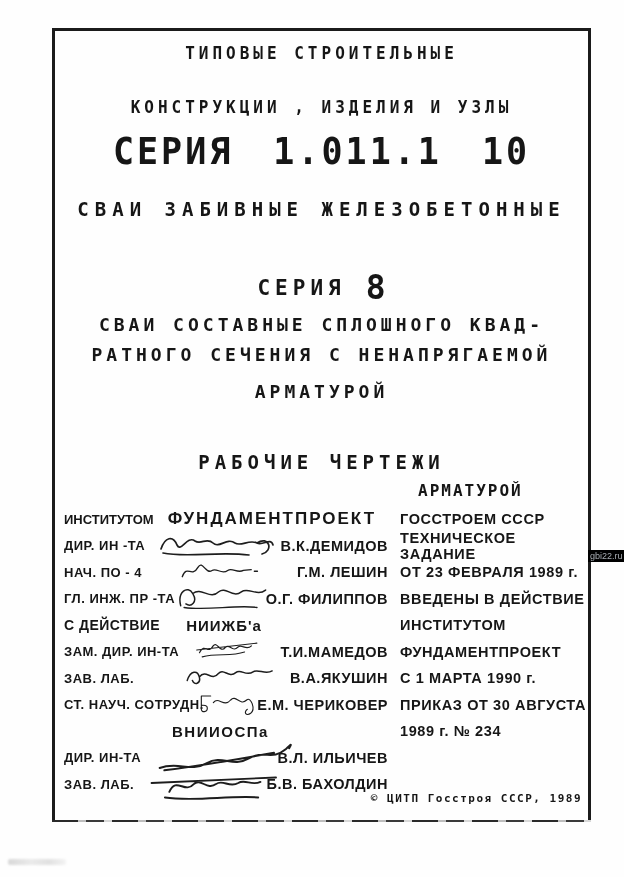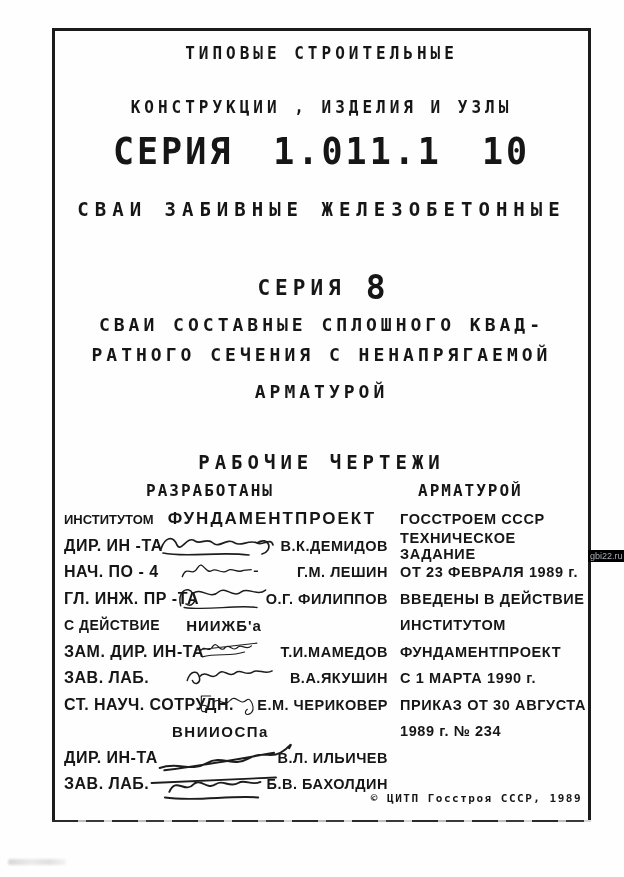--- a/index.html
+++ b/index.html
@@ -28,21 +28,21 @@
   .issue-label { font-size:21px; letter-spacing:5px; }
   .issue-num { font-size:33px; font-weight:bold; margin-left:20px; vertical-align:-4px; }
   .subt { font-size:18px; letter-spacing:4px; }
   .work { font-size:19px; letter-spacing:5px; }
   .colhead { font-size:16px; letter-spacing:2px; }
 
   .col { position:absolute; top:506px; }
   .col-left { left:64px; width:324px; }
   .col-right { left:400px; width:194px; }
   .row { position:relative; height:26.5px; display:flex; align-items:center; }
-  .role { font-size:16px; font-weight:bold; letter-spacing:0.5px; }
+  .role { font-size:13px; font-weight:bold; letter-spacing:0.5px; }
   .pname { font-size:14.5px; font-weight:bold; letter-spacing:0.5px; margin-left:auto; }
   .inst-prefix { font-size:13px; font-weight:bold; }
   .inst-name { font-size:17px; font-weight:bold; letter-spacing:2px; margin-left:14px; }
   .org-mid { font-size:15px; font-weight:bold; letter-spacing:1px; margin-left:26px; }
   .org-center { position:relative; height:26.5px; font-size:15px; font-weight:bold; letter-spacing:1.5px; padding-left:108px; display:flex; align-items:center;}
   .rline { height:26.5px; display:flex; align-items:center; font-size:14.5px; font-weight:bold; letter-spacing:0.6px; }
 
   .sig { position:absolute; pointer-events:none; }
   .sig path { fill:none; stroke:#1d1d1d; stroke-width:1.7; stroke-linecap:round; }
 
@@ -78,21 +78,20 @@
   <div class="t center" style="top:268px;">
     <span class="issue-label draft">СЕРИЯ</span><span class="issue-num draft">8</span>
   </div>
 
   <div class="t center subt draft" style="top:314px;">СВАИ  СОСТАВНЫЕ  СПЛОШНОГО  КВАД-</div>
   <div class="t center subt draft" style="top:344px;">РАТНОГО  СЕЧЕНИЯ  С  НЕНАПРЯГАЕМОЙ</div>
   <div class="t center subt draft" style="top:381px;">АРМАТУРОЙ</div>
 
   <div class="t center work draft" style="top:451px;">РАБОЧИЕ  ЧЕРТЕЖИ</div>
 
-  <div class="t colhead draft" style="left:146px; top:481px;">РАЗРАБОТАНЫ</div>
   <div class="t colhead draft" style="left:418px; top:481px;">АРМАТУРОЙ</div>
 
   <div class="col col-left">
     <div class="row">
       <span class="inst-prefix">ИНСТИТУТОМ</span>
       <span class="inst-name">ФУНДАМЕНТПРОЕКТ</span>
     </div>
 
     <div class="row">
       <span class="role">ДИР. ИН -ТА</span>

